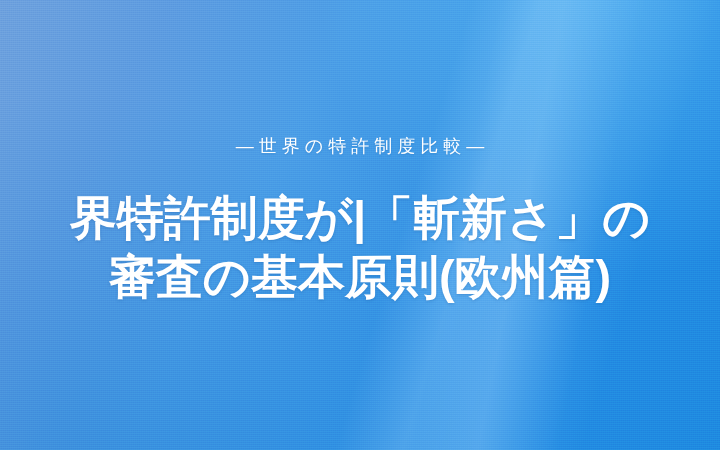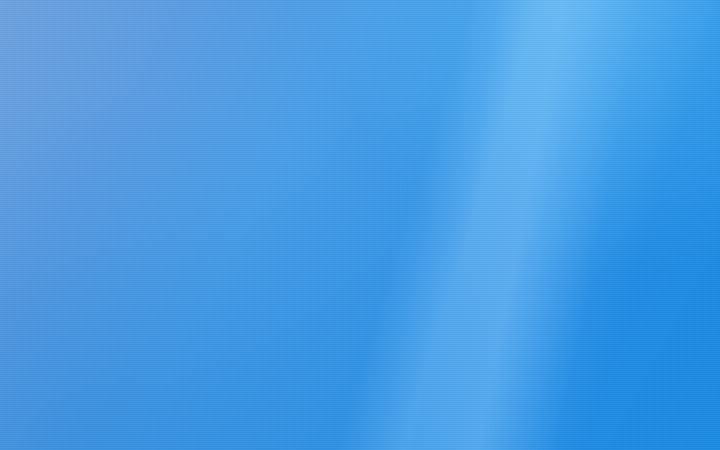--- a/index.html
+++ b/index.html
@@ -171,16 +171,21 @@
 
   <div class="bg-base"></div>
   <div class="bg-streak-a"></div>
   <div class="bg-streak-b"></div>
   <div class="bg-glow"></div>
   <div class="bg-shade"></div>
   <div class="bg-noise"></div>
 
   <div class="content">
 
+    <p class="subtitle">—世界の特許制度比較—</p>
 
+    <h1 class="title">
+      <span class="title-line"><span>界特許制度が</span><span class="cursor-bar">|</span><span>「斬新さ」の</span></span>
+      <span class="title-line">審査の基本原則(欧州篇)</span>
+    </h1>
 
   </div>
 </div>
 
 </body></html>

